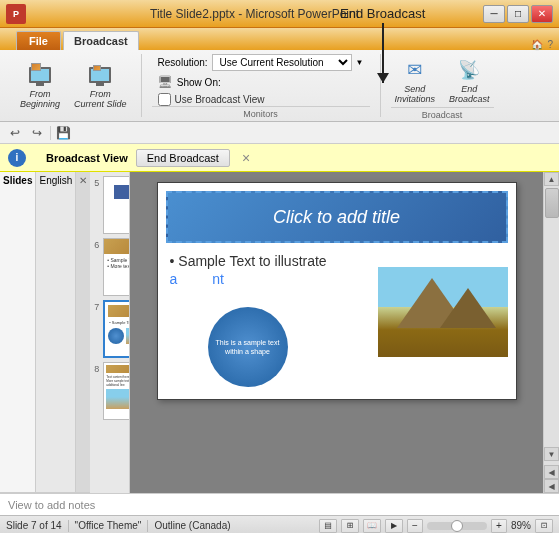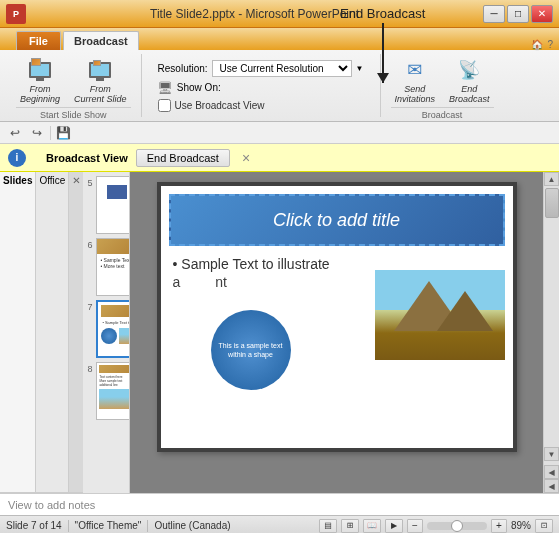--- a/index.html
+++ b/index.html
@@ -324,23 +324,23 @@
       width: 16px;
       background: #e0e0e0;
       display: flex;
       flex-direction: column;
       align-items: center;
       border-left: 1px solid #ccc;
     }
 
     .slide-canvas {
       width: 360px;
-      height: 270px;
-      background: white;
-      border: 4px solid #404040;
+      height: 218px;
+      background: white;
+      border: 1px solid #404040;
       position: relative;
       overflow: hidden;
       box-shadow: 2px 2px 6px rgba(0,0,0,0.3);
     }
 
     
     .notes-area {
       height: 22px;
       background: white;
       border-top: 1px solid #ccc;
@@ -526,41 +526,41 @@
       <div class="ribbon-btn">
         <div class="ribbon-btn-icon">
           <div style="position:relative;">
             <div class="icon-monitor"></div>
             <div style="position:absolute;top:-2px;left:4px;width:8px;height:6px;background:linear-gradient(135deg,#d08030,#e8a040);border:1px solid #999;"></div>
           </div>
         </div>
         <div class="ribbon-btn-label">From<br>Current Slide</div>
       </div>
     </div>
-    <div class="ribbon-group-label">Start Slide Show</div>
   </div>
 
   <div class="ribbon-group" style="min-width:180px;">
     <div class="ribbon-options" style="flex:1;width:100%;">
       <div class="ribbon-option-row">
         <span>Resolution:</span>
         <select class="dropdown-select">
           <option>Use Current Resolution</option>
         </select>
         <span style="font-size:8px;">▼</span>
       </div>
       <div class="ribbon-option-row">
         <span style="color:#666;font-size:12px;">🖥</span>
         <span>Show On:</span>
       </div>
       <div class="ribbon-option-row">
         <input type="checkbox" style="">
         <span class="checkbox-label">Use Broadcast View</span>
       </div>
     </div>
+    <div class="ribbon-group-label">Monitors</div>
   </div>
 
   <div class="ribbon-group" style="min-width:100px;">
     <div class="ribbon-group-buttons">
       <div class="ribbon-btn">
         <div class="ribbon-btn-icon">
           <span class="icon-send">✉</span>
         </div>
         <div class="ribbon-btn-label">Send<br>Invitations</div>
       </div>
@@ -589,21 +589,21 @@
   <strong style="font-size:11px;margin-left:12px;">Broadcast View</strong>
   <button class="broadcast-end-btn">End Broadcast</button>
   <span class="broadcast-close">×</span>
 </div>
 
 <div class="main-area" style="height:321px;">
 
   <div class="slide-panel">
     <div class="slide-tabs">
       <div class="slide-tab active">Slides</div>
-      <div class="slide-tab">Office</div>
+      <div class="slide-tab">English</div>
       <div class="slide-tab-close">✕</div>
     </div>
     <div class="slides-list">
 
       <div class="slide-thumb">
         <span class="slide-num">5</span>
         <div class="slide-preview">
           <div class="s5-content">
             <div class="s5-blue-box"></div>
           </div>
@@ -651,21 +651,21 @@
 
   <div class="slide-main">
     <div class="slide-canvas">
 
       <div style="margin:8px 8px 4px 8px;background:linear-gradient(135deg,#4a8fd0,#3060a0);height:52px;display:flex;align-items:center;justify-content:center;border:2px dashed #5a9fe0;">
         <span style="color:white;font-size:18px;font-style:italic;">Click to add title</span>
       </div>
 
       <div style="padding:6px 12px;position:relative;height:210px;">
         <div style="font-size:14px;color:#333;margin-bottom:2px;">• Sample Text to illustrate</div>
-        <div style="font-size:14px;color:#404040;margin-bottom:8px;">a&nbsp;&nbsp;&nbsp;&nbsp;&nbsp;&nbsp;&nbsp;&nbsp;&nbsp;nt</div>
+        <div style="font-size:14px;color:#3b82f6;margin-bottom:8px;">a&nbsp;&nbsp;&nbsp;&nbsp;&nbsp;&nbsp;&nbsp;&nbsp;&nbsp;nt</div>
 
         <div style="position:absolute;left:50px;top:60px;width:80px;height:80px;background:radial-gradient(circle,#5090d0,#2060a0);border-radius:50%;display:flex;align-items:center;justify-content:center;">
           <span style="color:white;font-size:7px;text-align:center;padding:4px;line-height:1.3;">This is a sample text within a shape</span>
         </div>
 
         <div style="position:absolute;right:8px;top:20px;width:130px;height:90px;overflow:hidden;">
           <div style="width:100%;height:100%;background:linear-gradient(to bottom,#87CEEB 0%,#87CEEB 45%,#c8d090 45%,#8B6914 70%,#7a5a14 100%);position:relative;">
             <div style="position:absolute;bottom:32%;left:15%;width:0;height:0;border-left:35px solid transparent;border-right:35px solid transparent;border-bottom:50px solid #8B7040;"></div>
             <div style="position:absolute;bottom:32%;left:48%;width:0;height:0;border-left:28px solid transparent;border-right:28px solid transparent;border-bottom:40px solid #7a6030;"></div>
           </div>

